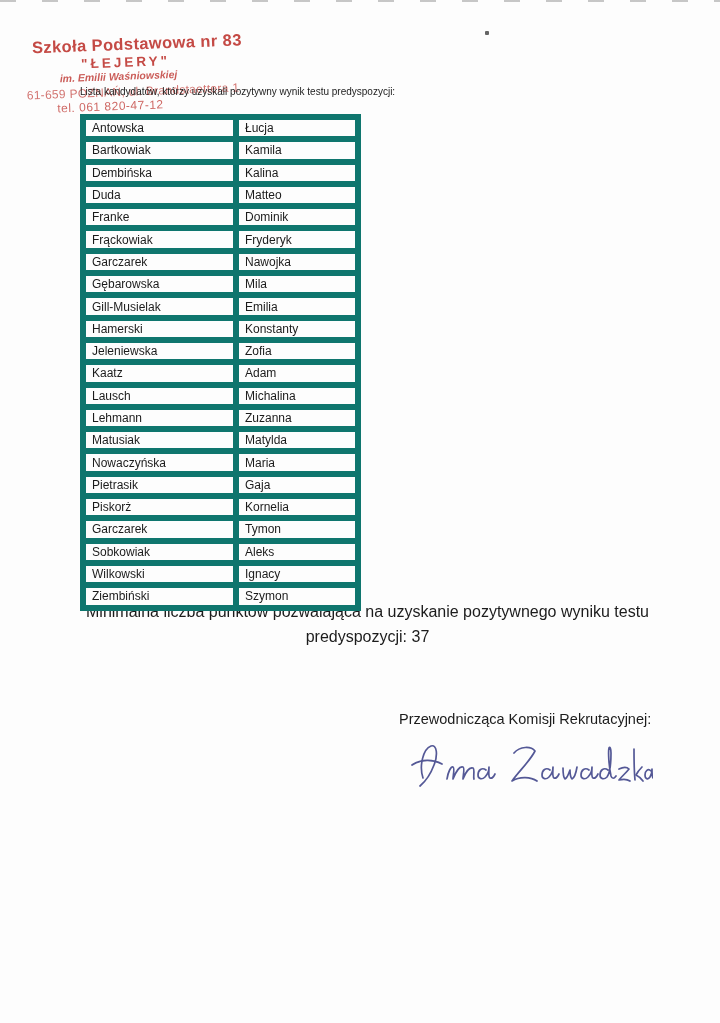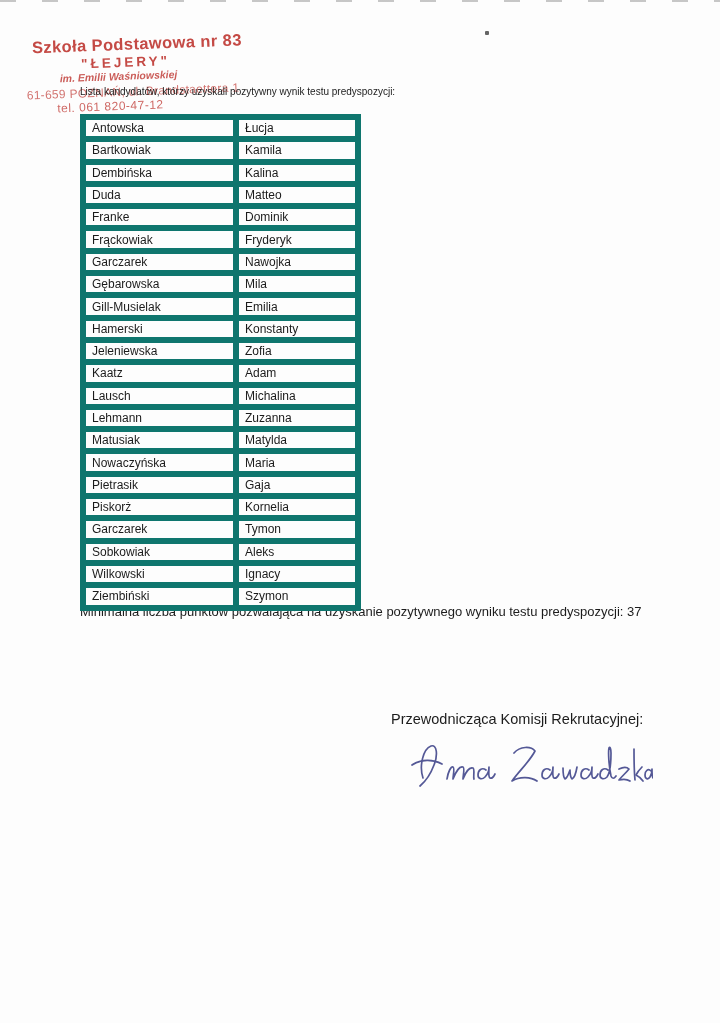--- a/index.html
+++ b/index.html
@@ -110,28 +110,29 @@
     vertical-align: middle;
     color: #1b1b1b;
   }
   .candidates-table td:nth-child(1) { width: 141px; }
   .candidates-table td:nth-child(2) { width: 110px; }
 
   .note {
     position: absolute;
     left: 80px; top: 599px;
     width: 575px;
-    font-size: 13px;
+    font-size: 16px;
     line-height: 25px;
     color: #1c1c1c;
+    text-align: center;
   }
 
   .sig-label {
     position: absolute;
-    left: 391px; top: 711px;
+    left: 399px; top: 711px;
     font-size: 14.5px;
     white-space: nowrap;
     color: #1c1c1c;
   }
   .signature {
     position: absolute;
     left: 408px; top: 736px;
     width: 245px; height: 62px;
   }
 </style>

